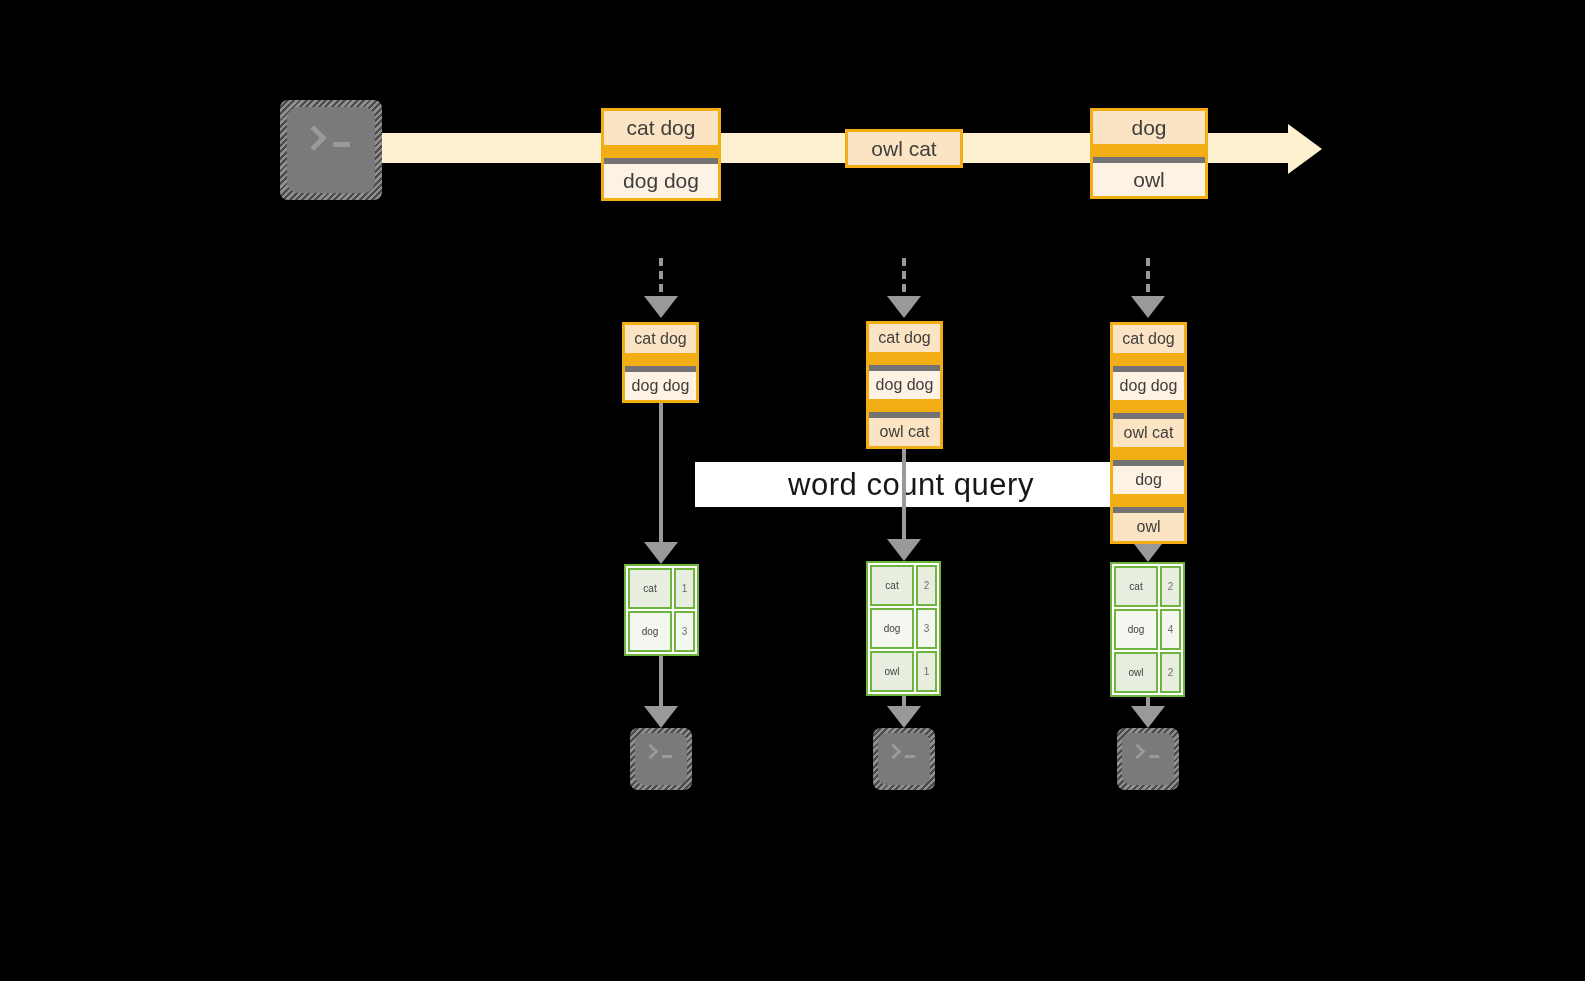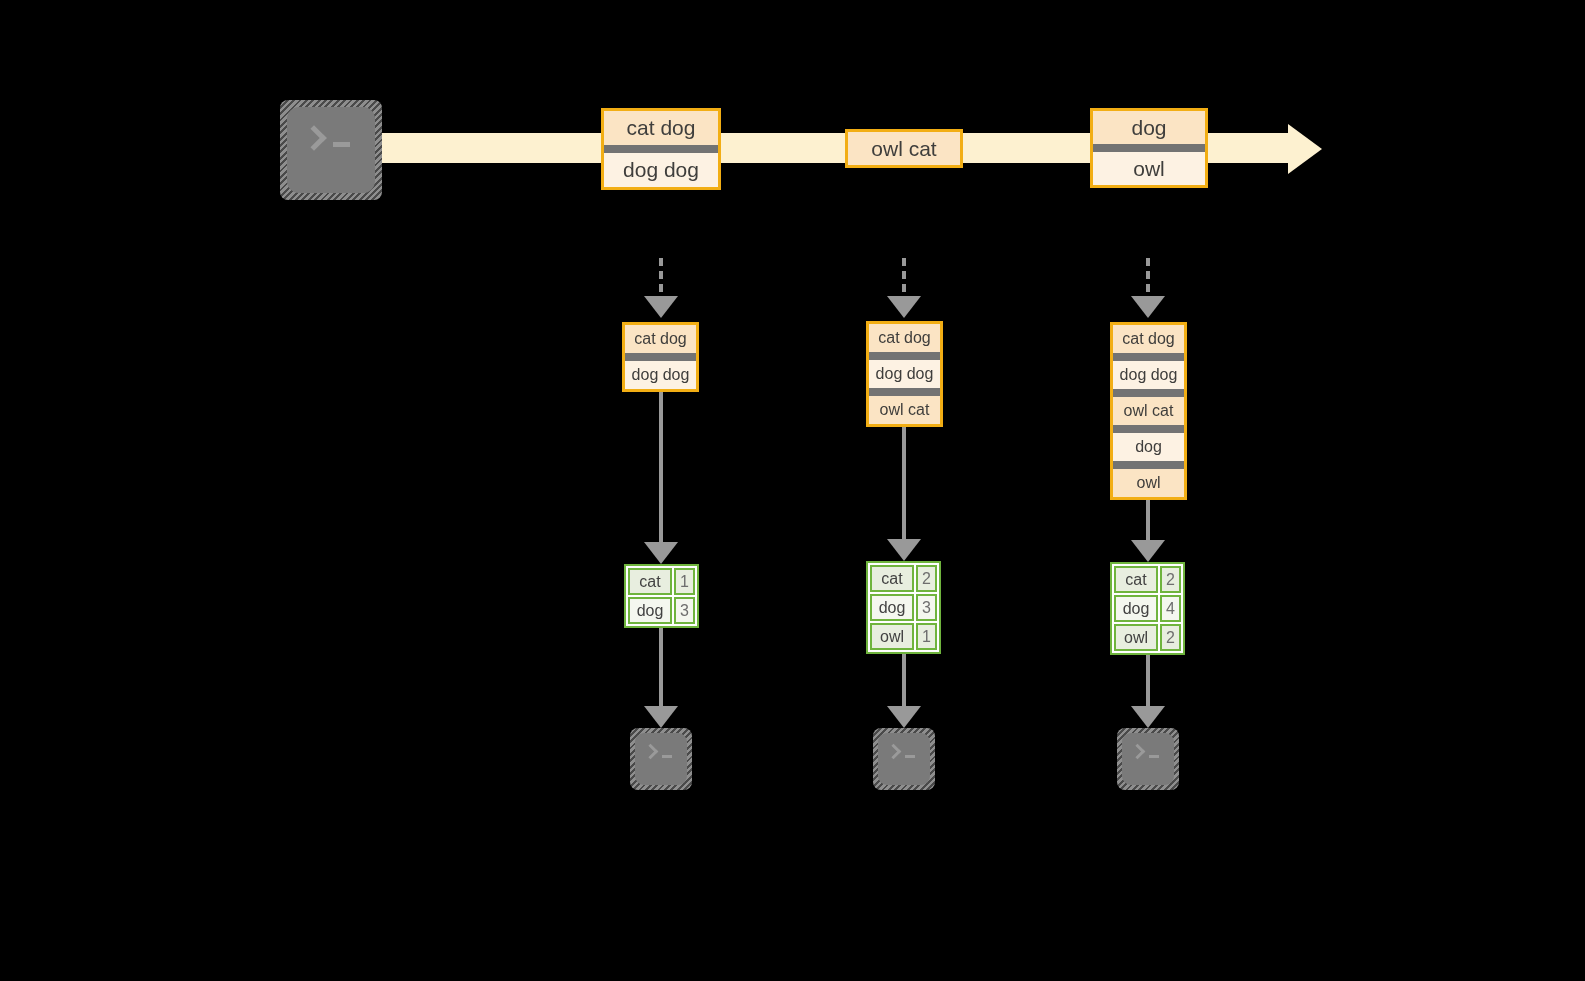--- a/index.html
+++ b/index.html
@@ -7,39 +7,39 @@
     position:relative; width:1585px; height:981px; background:#000000;
     font-family:"Liberation Sans", sans-serif; color:#3f3e3c; overflow:hidden;border-radius:17px;
   }
   
   .band { position:absolute; left:378px; top:133px; width:910px; height:30px; background:#fdf1d0; }
   .band-head { position:absolute; left:1288px; top:124px; width:0; height:0;
     border-top:25px solid transparent; border-bottom:25px solid transparent; border-left:34px solid #fdf1d0; }
   
   .obox { position:absolute; border:3px solid #f2ae14; box-sizing:content-box; z-index:10; background:#f2ae14; }
   .orow { display:flex; align-items:center; justify-content:center; color:#3f3e3c; }
-  .orow + .orow { border-top:8px solid #737373; }
+  .orow + .orow { border-top:6px solid #737373;margin-top:13px; }
   .fill-a { background:#fbe4c4; }
   .fill-b { background:#fdf2e3; }
   .big .orow   { width:114px; height:34px; font-size:21px; }
   .big2 .orow  { width:112px; height:33px; font-size:21px; }
   .small .orow { width:71px; height:28px; font-size:16px; }
   
   .dash-line { position:absolute; width:0; height:34px; border-left:4px dashed #999999; z-index:8; }
   .solid-line { position:absolute; width:4px; background:#999999; z-index:8; }
   .tri-down { position:absolute; width:0; height:0; z-index:8;
     border-left:17px solid transparent; border-right:17px solid transparent; border-top:22px solid #999999; }
   
   .banner { position:absolute; left:695px; top:462px; width:432px; height:45px; background:#ffffff; z-index:5;
     display:flex; align-items:center; justify-content:center; font-size:31px; color:#171717; letter-spacing:0.5px; }
   
   .wc-table { position:absolute; z-index:10; background:#ffffff; border:2px solid #6fb43d; padding:2px;
     display:grid; grid-template-columns:44px 21px; gap:2px; }
-  .wc-cell { border:2px solid #6fb43d; box-sizing:border-box; height:27px;
-    display:flex; align-items:center; justify-content:center; font-size:16px; }
+  .wc-cell { border:2px solid #6fb43d; box-sizing:border-box; height:41px;
+    display:flex; align-items:center; justify-content:center; font-size:10px; }
   .cell-a { background:#e8eedf; }
   .cell-b { background:#f4f7ef; }
   .wc-word  { color:#424242; }
   .wc-count { color:#6e6e6e; }
   
   .term { position:absolute; background:repeating-linear-gradient(135deg,#4a4a4a 0 2px,#8e8e8e 2px 4.5px); border-radius:8px; }
   .term-inner { position:absolute; inset:7px; background:#7a7a7a; border-radius:12px; }
   .term-sm .term-inner { inset:5px; border-radius:9px; }
   .prompt { position:absolute; display:flex; align-items:flex-start; }
   .term-lg .prompt { top:22px; left:18px; gap:10px; }
@@ -95,20 +95,23 @@
     <div class="orow fill-a">owl cat</div>
   </div>
   <div class="obox small" style="left:1110px;top:322px;">
     <div class="orow fill-a">cat dog</div>
     <div class="orow fill-b">dog dog</div>
     <div class="orow fill-a">owl cat</div>
     <div class="orow fill-b">dog</div>
     <div class="orow fill-a">owl</div>
   </div>
 
+  <div class="banner">
+    <span>word count query</span>
+  </div>
 
   <div class="solid-line" style="left:659px;top:385px;height:158px;"></div>
   <div class="tri-down" style="left:644px;top:542px;"></div>
   <div class="solid-line" style="left:902px;top:415px;height:126px;"></div>
   <div class="tri-down" style="left:887px;top:539px;"></div>
   <div class="solid-line" style="left:1146px;top:478px;height:64px;"></div>
   <div class="tri-down" style="left:1131px;top:540px;"></div>
 
   <div class="wc-table" style="left:624px;top:564px;">
     <div class="wc-cell cell-a wc-word">cat</div>

